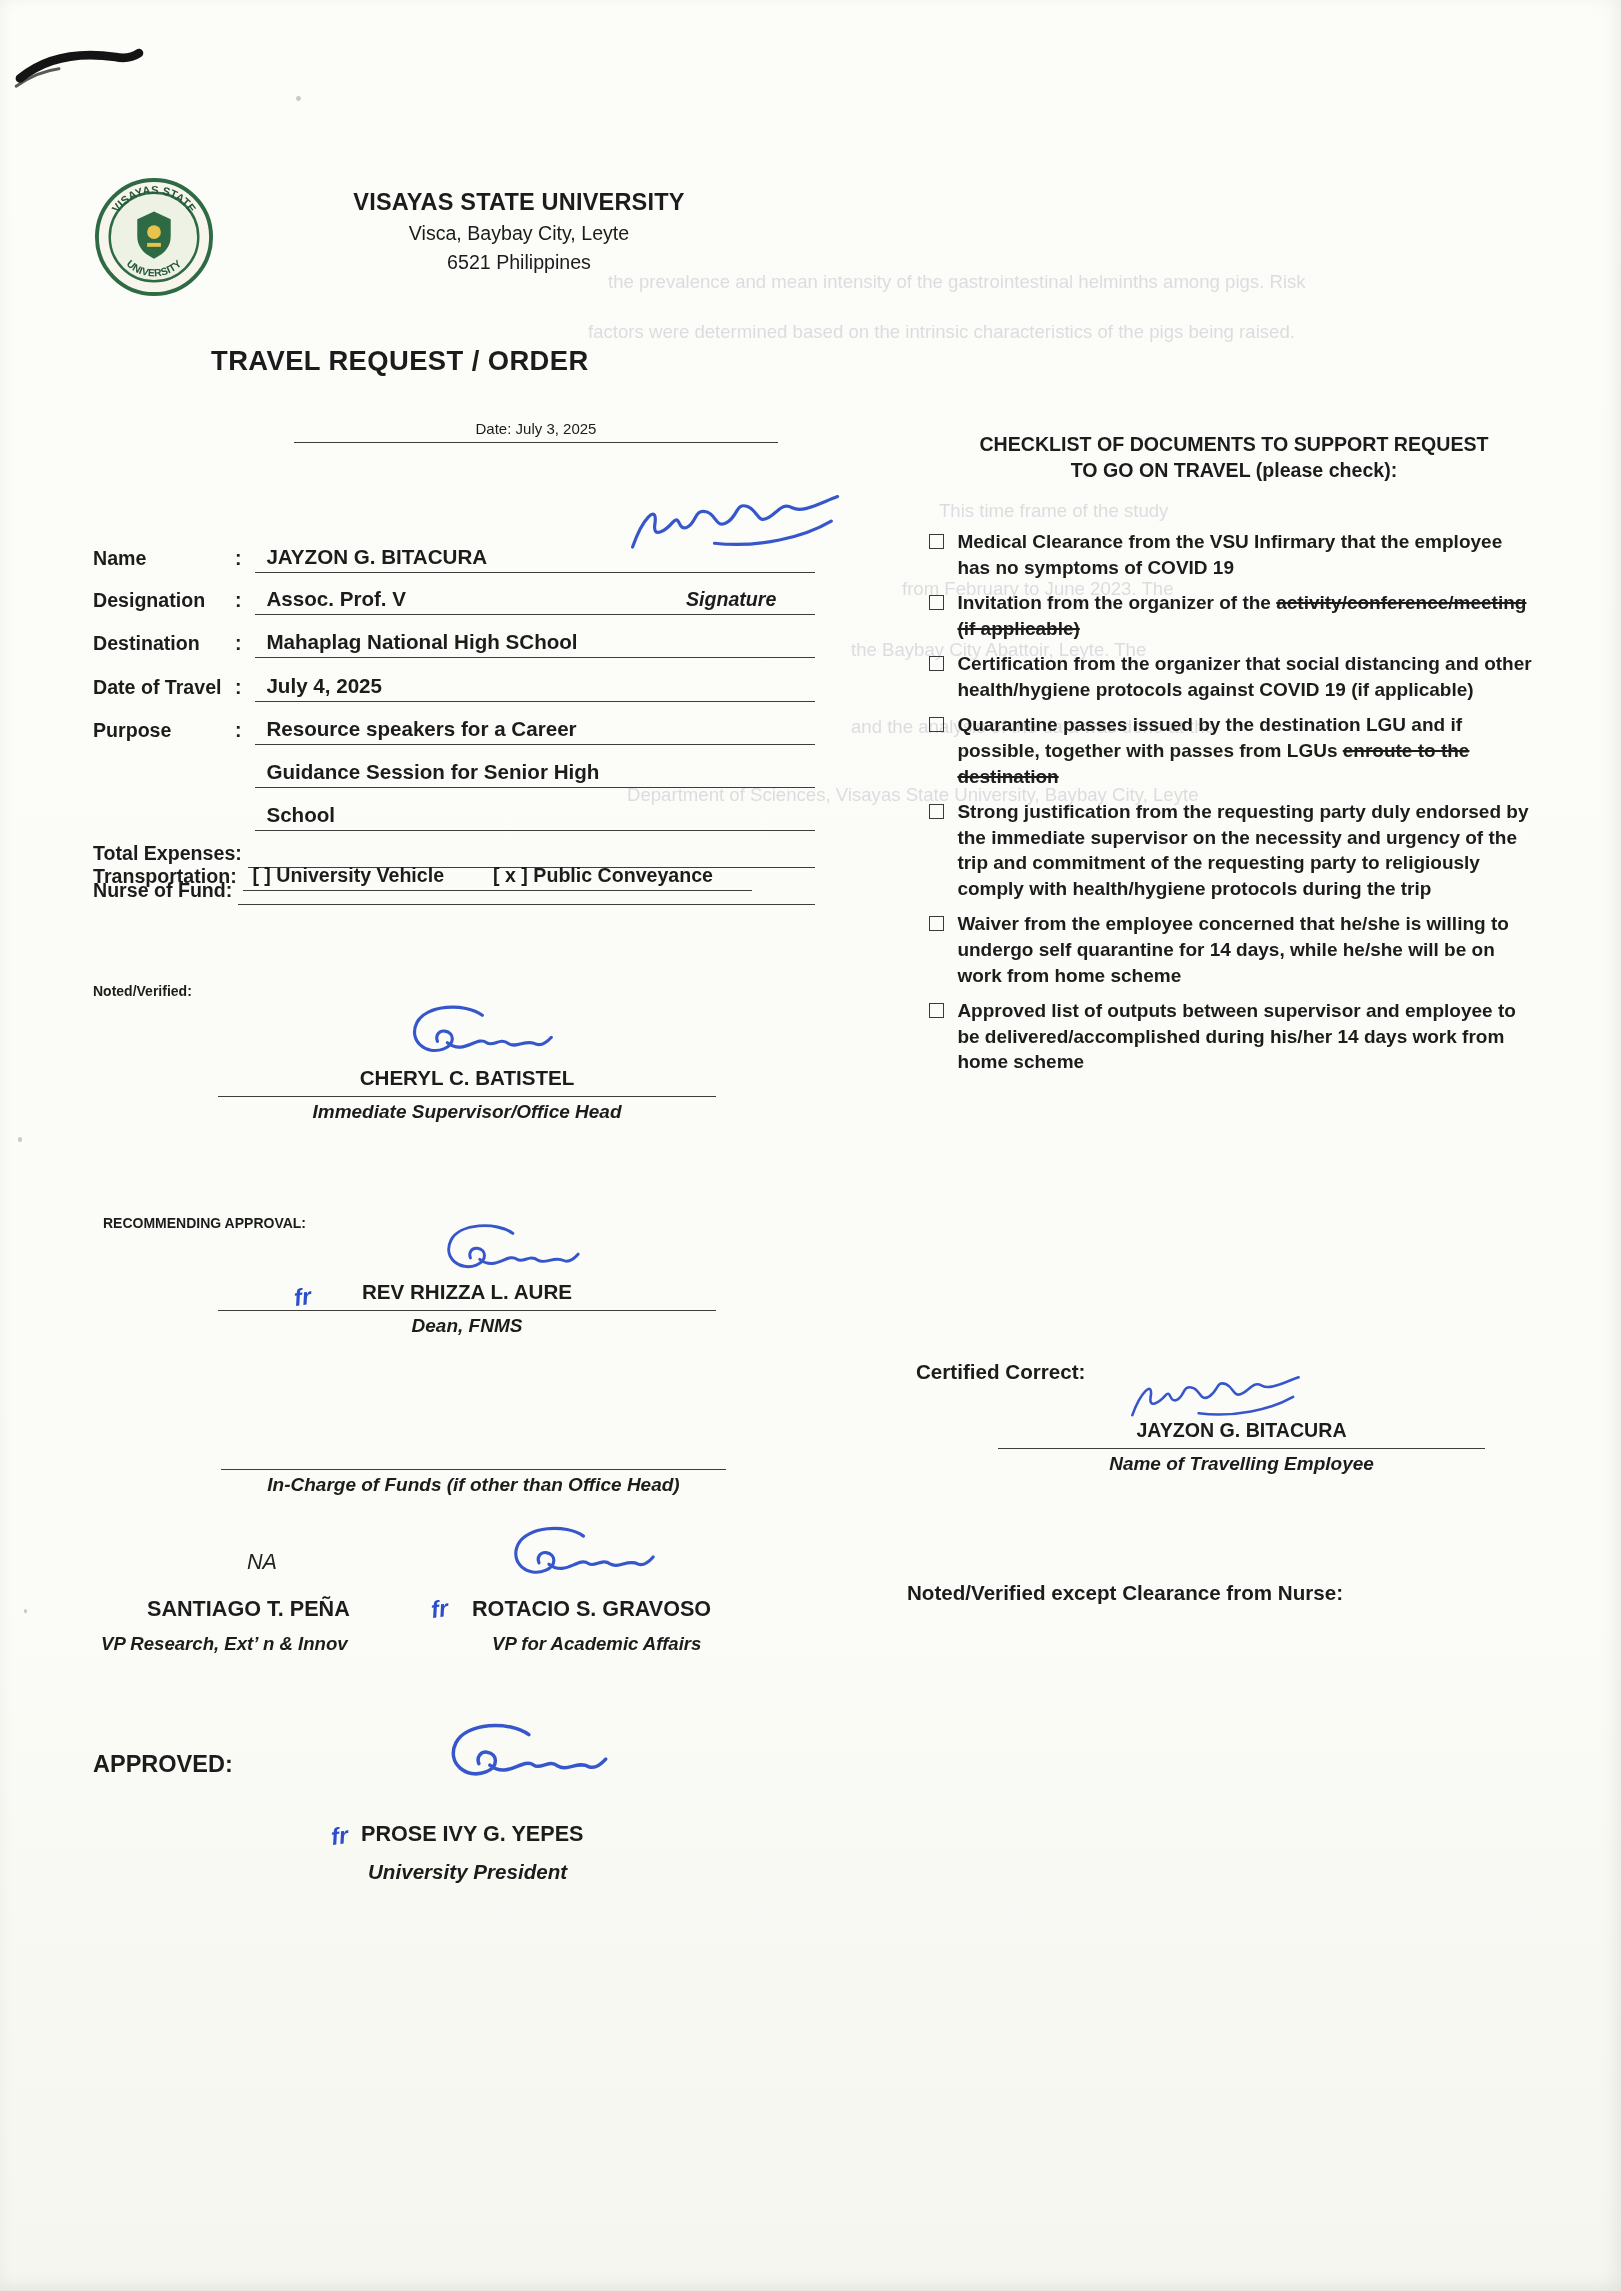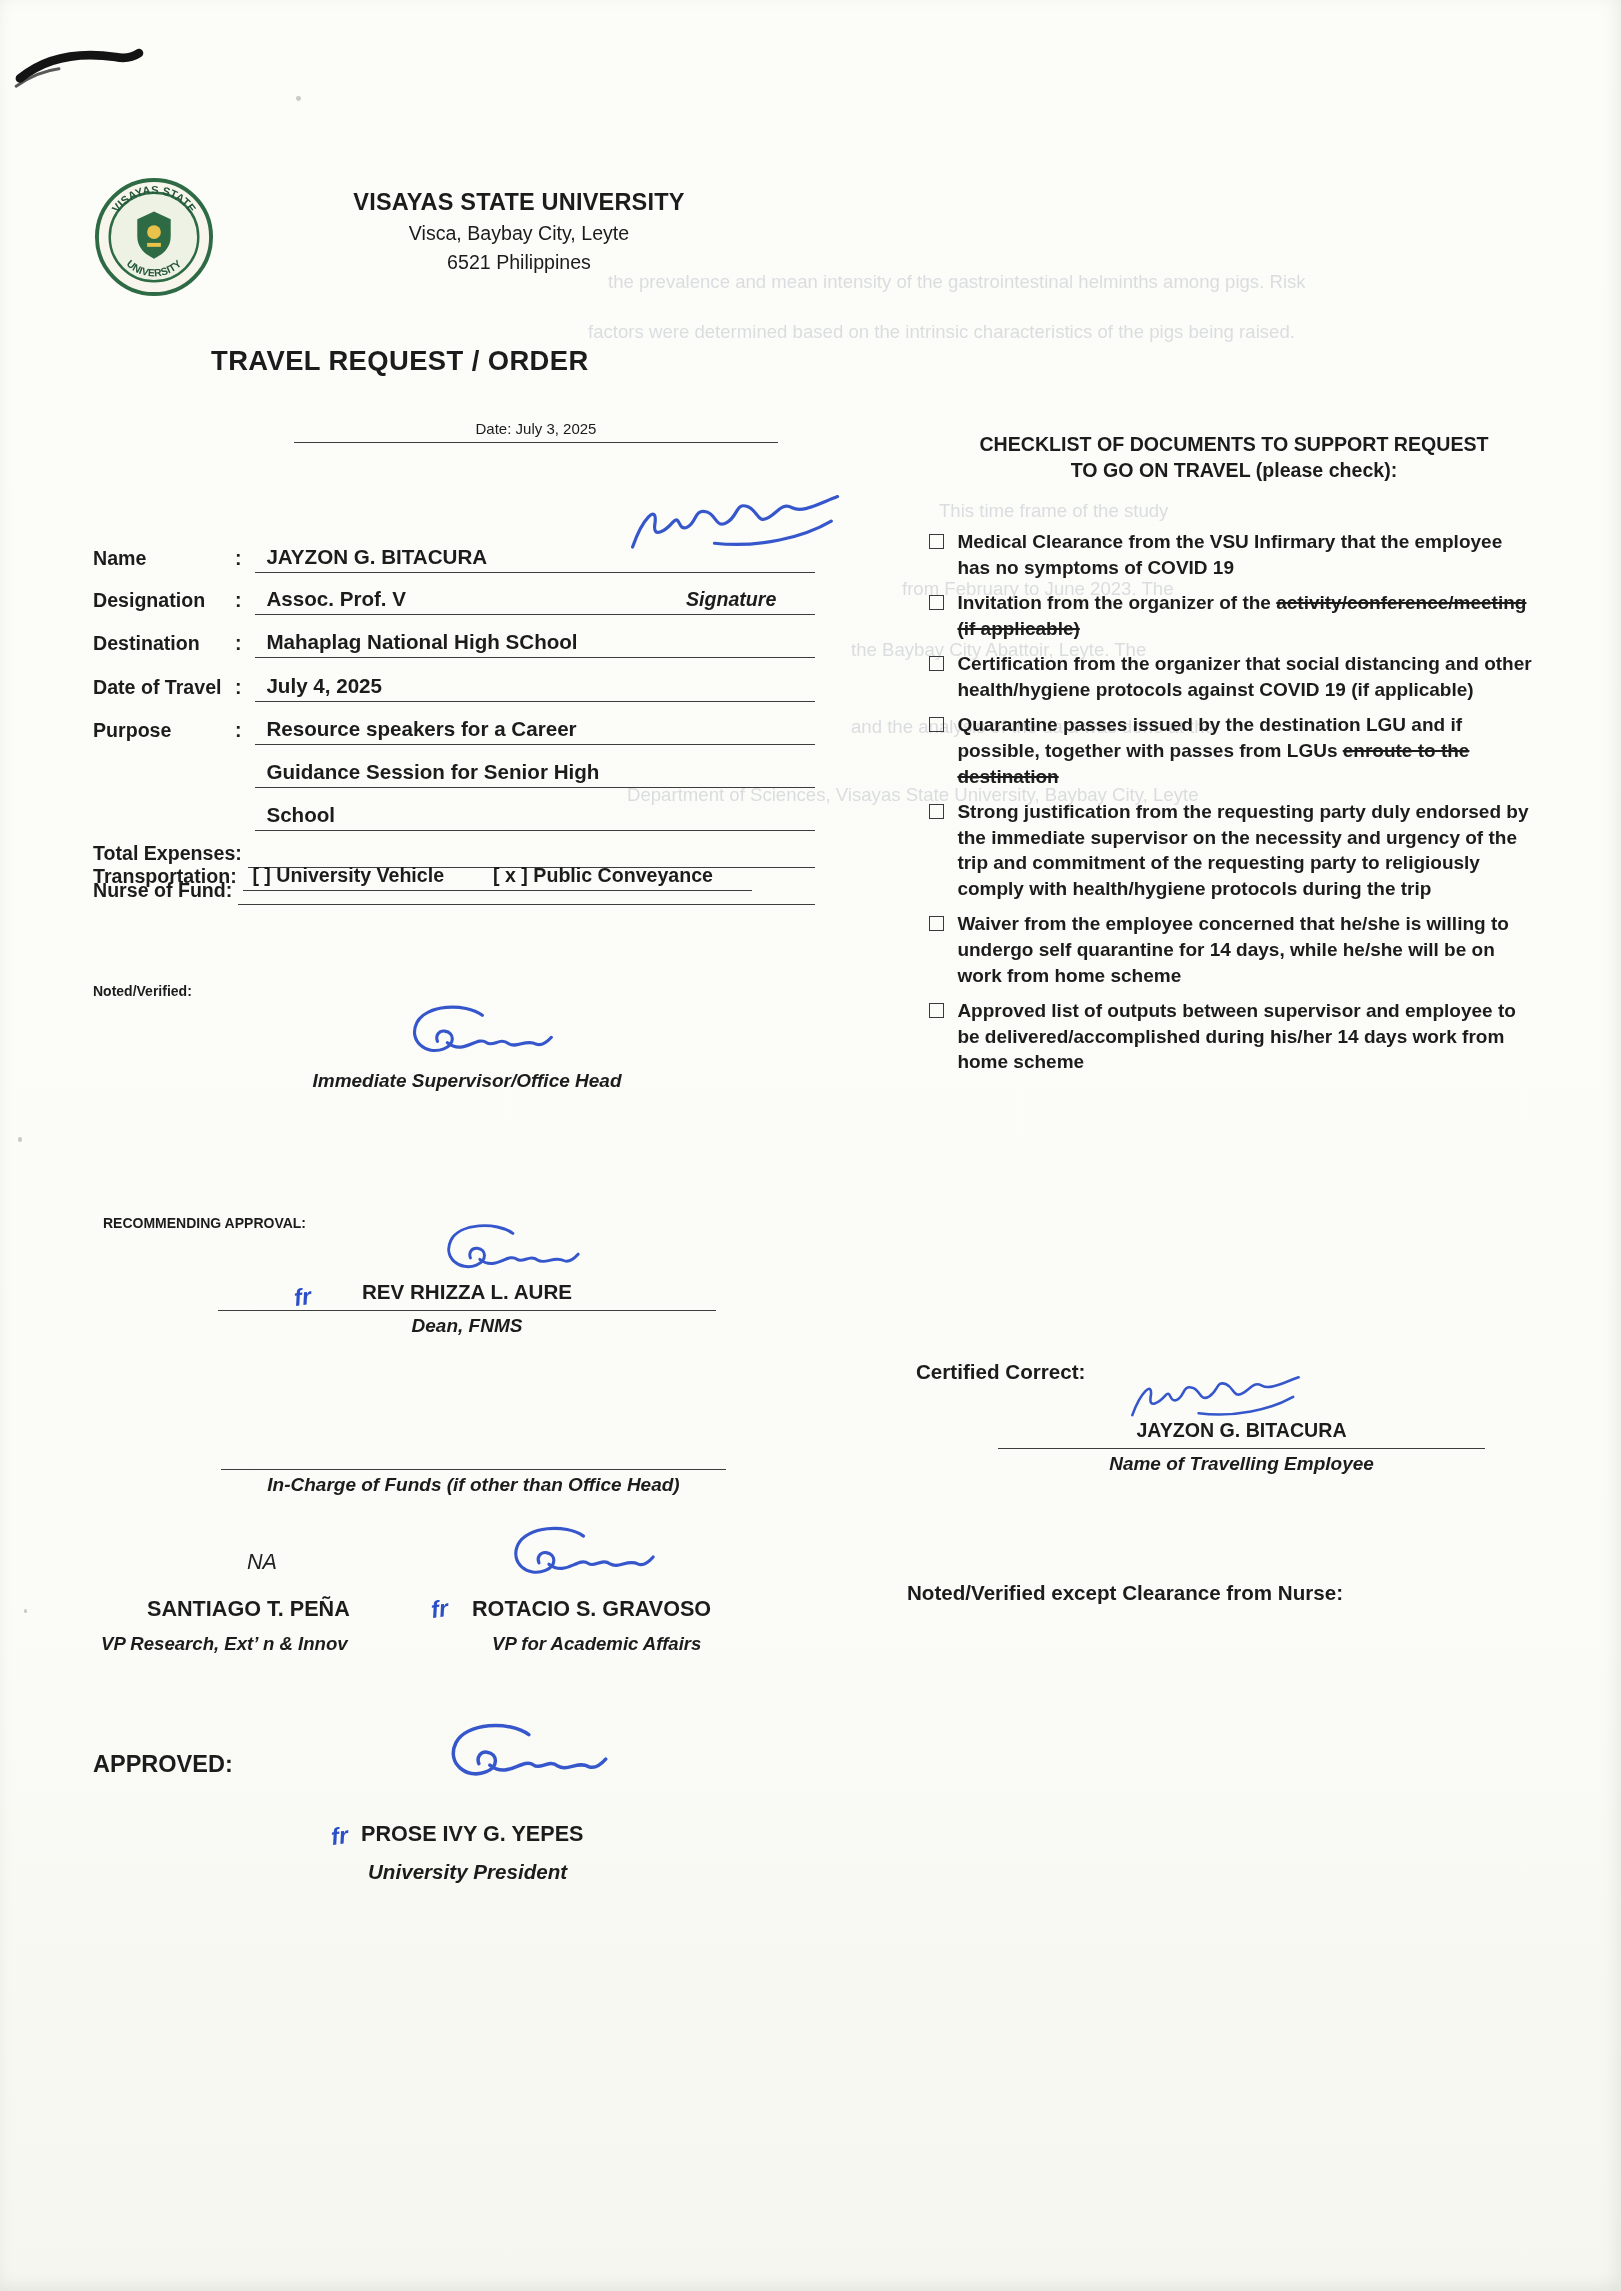--- a/index.html
+++ b/index.html
@@ -228,20 +228,21 @@
   </svg>
   <svg class="sig" style="left:426px; top:1717px; transform:rotate(-3deg);" width="186" height="78" viewBox="0 0 170 70">
     <path d="M95 16 C78 2 38 2 28 20 C18 38 36 54 54 48 C66 44 66 32 56 30 C50 29 46 34 48 40 M58 42 C74 56 88 36 98 44 C104 49 112 39 120 46 C128 52 138 42 148 48 C154 51 160 46 164 42"></path>
   </svg>
   <svg class="sig" style="left:1093px; top:1364px; transform:rotate(-3deg);" width="240" height="63" viewBox="0 0 230 78">
     <path d="M14 58 C26 30 42 16 38 36 C34 52 48 44 56 36 C64 28 60 46 70 42 C80 38 78 24 90 28 C100 31 98 46 110 40 C122 34 120 20 132 26 C142 31 140 44 152 38 C162 33 166 24 176 30 C186 36 202 28 222 22 M96 60 C140 68 186 60 214 46"></path>
   </svg>
 
   <div class="abs sec-label" style="left:93px; top:983px;">Noted/Verified:</div>
   <div class="abs" style="left:218px; top:1066px; width:498px;">
+    <div class="name-on-line">CHERYL C. BATISTEL</div>
     <div class="caption">Immediate Supervisor/Office Head</div>
   </div>
 
   <div class="abs sec-label" style="left:103px; top:1215px;">RECOMMENDING APPROVAL:</div>
   <div class="abs ink initials" style="left:294px; top:1284px;">fr</div>
   <div class="abs" style="left:218px; top:1280px; width:498px;">
     <div class="name-on-line">REV RHIZZA L. AURE</div>
     <div class="caption">Dean, FNMS</div>
   </div>
 

